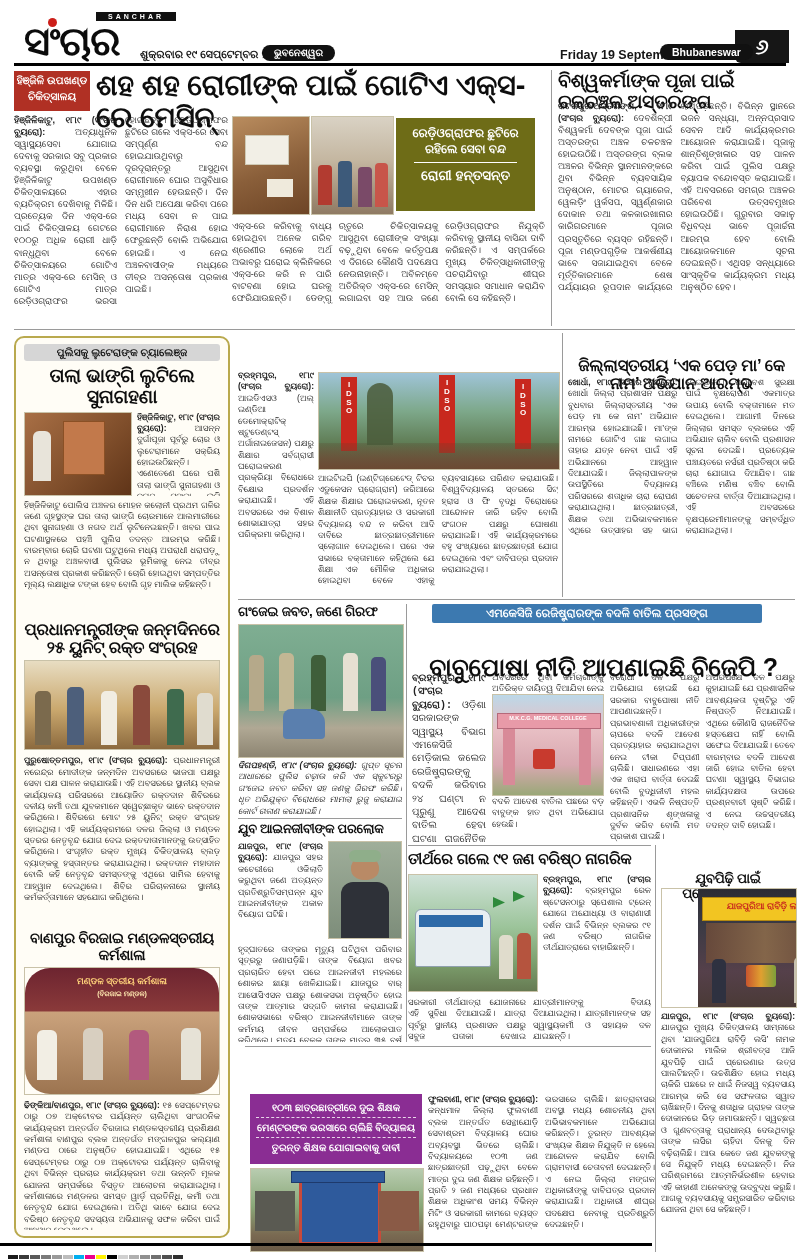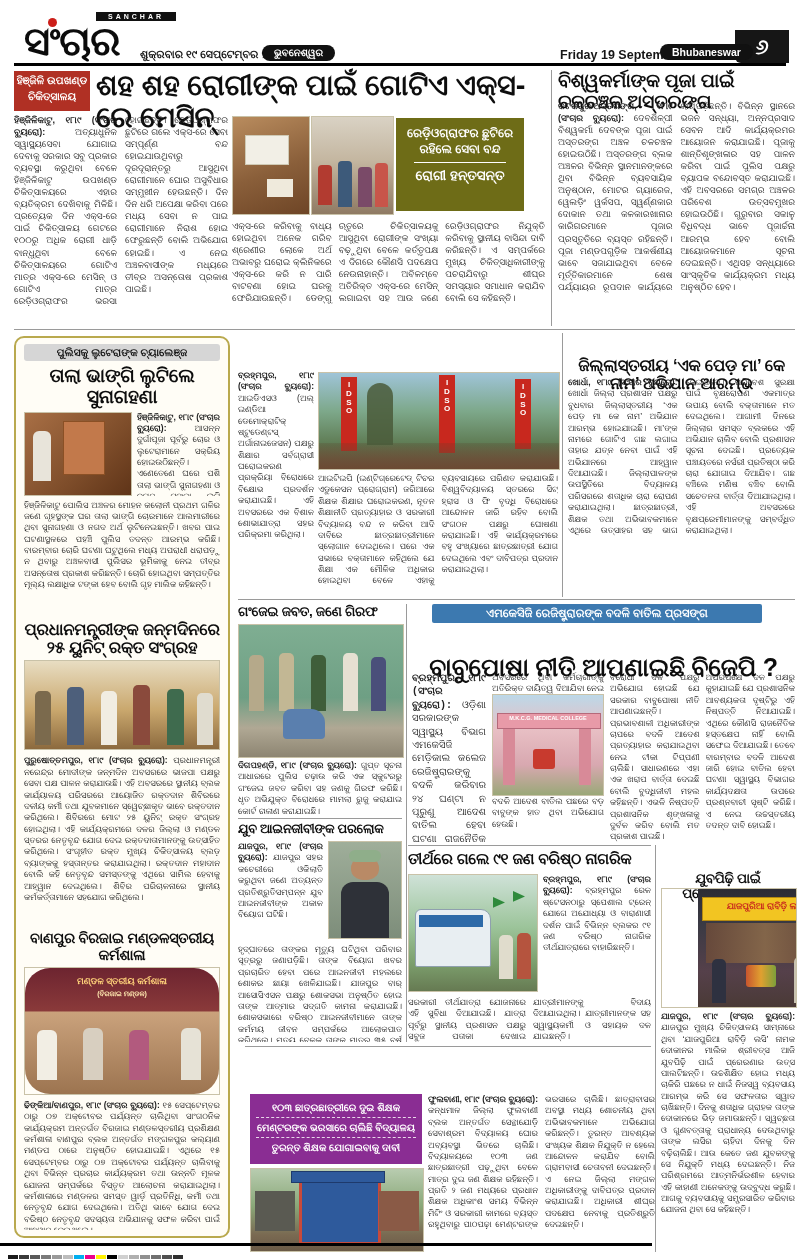--- a/index.html
+++ b/index.html
@@ -72,21 +72,21 @@
   </div>
   <div class="photo" style="left:311px;top:116px;width:81px;height:97px;">
     <div class="ph-inner" style="background:linear-gradient(180deg,#d9d2c4 0%,#c4b6a0 45%,#8f7a63 100%);">
       <div class="abs" style="left:6px;top:48px;width:14px;height:40px;background:#b23b30;border-radius:4px 4px 0 0;"></div>
       <div class="abs" style="left:26px;top:44px;width:14px;height:46px;background:#3d5a7a;border-radius:4px 4px 0 0;"></div>
       <div class="abs" style="left:46px;top:50px;width:14px;height:40px;background:#7a4a68;border-radius:4px 4px 0 0;"></div>
       <div class="abs" style="left:63px;top:46px;width:13px;height:44px;background:#c8554a;border-radius:4px 4px 0 0;"></div>
     </div>
   </div>
 
-  <div class="abs olive-box" style="left:396px;top:118px;width:128px;height:93px;padding:7px 8px;box-sizing:border-box;">
+  <div class="abs olive-box" style="left:396px;top:118px;width:139px;height:93px;padding:7px 8px;box-sizing:border-box;">
     <div class="t">ରେଡ଼ିଓଗ୍ରାଫର ଛୁଟିରେ</div>
     <div class="t">ରହିଲେ ସେବା ବନ୍ଦ</div>
     <div class="sep"></div>
     <div class="s">ରୋଗୀ ହନ୍ତସନ୍ତ</div>
   </div>
 
   <div class="abs just" style="left:232px;top:220px;width:313px;height:106px;font-size:9px;columns:3;column-gap:7px;">ଏକ୍ସ-ରେ କରିବାକୁ ବାଧ୍ୟ ହୋଇଥିବା ଅନେକ ଗରିବ ଶ୍ରେଣୀର ଲୋକେ ଅର୍ଥ ଅଭାବରୁ ଘରୋଇ କ୍ଲିନିକରେ ଏକ୍ସ-ରେ କରି ନ ପାରି ବାଟବଣା ହୋଇ ଘରକୁ ଫେରିଯାଉଛନ୍ତି। ଡେଙ୍ଗୁ ଋତୁରେ ଚିକିତ୍ସାଳୟକୁ ଆସୁଥିବା ରୋଗୀଙ୍କ ସଂଖ୍ୟା ବଢ଼ୁଥିବା ବେଳେ କର୍ତ୍ତୃପକ୍ଷ ଏ ଦିଗରେ କୌଣସି ପଦକ୍ଷେପ ନେଉନାହାନ୍ତି। ଅବିଳମ୍ବେ ଅତିରିକ୍ତ ଏକ୍ସ-ରେ ମେସିନ୍ ଲଗାଇବା ସହ ଆଉ ଜଣେ ରେଡ଼ିଓଗ୍ରାଫର ନିଯୁକ୍ତି କରିବାକୁ ସ୍ଥାନୀୟ ବାସିନ୍ଦା ଦାବି କରିଛନ୍ତି। ଏ ସମ୍ପର୍କରେ ମୁଖ୍ୟ ଚିକିତ୍ସାଧିକାରୀଙ୍କୁ ପଚରାଯିବାରୁ ଶୀଘ୍ର ସମସ୍ୟାର ସମାଧାନ କରାଯିବ ବୋଲି ସେ କହିଛନ୍ତି।</div>
 
   <div class="vdiv" style="left:551px;top:70px;height:256px;"></div>
   <div class="abs hl" style="left:558px;top:70px;width:237px;font-size:19px;">ବିଶ୍ୱକର୍ମାଙ୍କ ପୂଜା ପାଇଁ ଚଳଚଞ୍ଚଳ ଅସ୍ତରଙ୍ଗ</div>
@@ -181,21 +181,21 @@
   <div class="photo" style="left:238px;top:624px;width:164px;height:132px;">
     <div class="ph-inner" style="background:linear-gradient(180deg,#7fae92 0%,#6e9f84 55%,#b0a894 78%,#8d8572 100%);">
       <div class="abs" style="left:10px;top:30px;width:15px;height:56px;background:#b5a98a;border-radius:5px 5px 0 0;"></div>
       <div class="abs" style="left:40px;top:28px;width:15px;height:58px;background:#c2b794;border-radius:5px 5px 0 0;"></div>
       <div class="abs" style="left:72px;top:30px;width:15px;height:56px;background:#3f5e3a;border-radius:5px 5px 0 0;"></div>
       <div class="abs" style="left:104px;top:28px;width:15px;height:58px;background:#e6e0d2;border-radius:5px 5px 0 0;"></div>
       <div class="abs" style="left:132px;top:32px;width:15px;height:54px;background:#4a4f7a;border-radius:5px 5px 0 0;"></div>
       <div class="abs" style="left:44px;top:84px;width:42px;height:30px;background:#5a7fae;border-radius:8px 14px 4px 4px;"></div>
     </div>
   </div>
-  <div class="abs just" style="left:238px;top:760px;width:164px;height:54px;font-size:8.5px;">
+  <div class="abs just" style="left:238px;top:760px;width:164px;height:54px;font-size:8.5px;font-style:italic;">
     <span class="byline">ଦିଗପହଣ୍ଡି, ୧୮ା୯ (ସଂଚାର ବ୍ୟୁରୋ):</span>
     <span>ଗୁପ୍ତ ସୂଚନା ଆଧାରରେ ପୁଲିସ ଚଢ଼ାଉ କରି ଏକ ସ୍କୁଟରରୁ ଗଂଜେଇ ଜବତ କରିବା ସହ ଜଣକୁ ଗିରଫ କରିଛି। ଧୃତ ଅଭିଯୁକ୍ତ ବିରୋଧରେ ମାମଲା ରୁଜୁ କରାଯାଇ କୋର୍ଟ ଚାଲାଣ କରାଯାଇଛି।</span>
   </div>
   <div class="hdiv" style="left:238px;top:818px;width:164px;"></div>
   <div class="abs hl" style="left:238px;top:822px;width:164px;font-size:13px;">ଯୁବ ଆଇନଜୀବୀଙ୍କ ପରଲୋକ</div>
   <div class="abs" style="left:238px;top:841px;width:164px;height:100px;display:flex;gap:5px;">
     <div class="just" style="width:86px;font-size:8.5px;overflow:hidden;">
       <span class="byline">ଯାଜପୁର, ୧୮ା୯ (ସଂଚାର ବ୍ୟୁରୋ):</span>
       <span>ଯାଜପୁର ସହର କଚେରୀରେ ଓକିଲାତି କରୁଥିବା ଜଣେ ଅତ୍ୟନ୍ତ ପ୍ରତିଶ୍ରୁତିସମ୍ପନ୍ନ ଯୁବ ଆଇନଜୀବୀଙ୍କ ଅକାଳ ବିୟୋଗ ଘଟିଛି।</span>
     </div>

